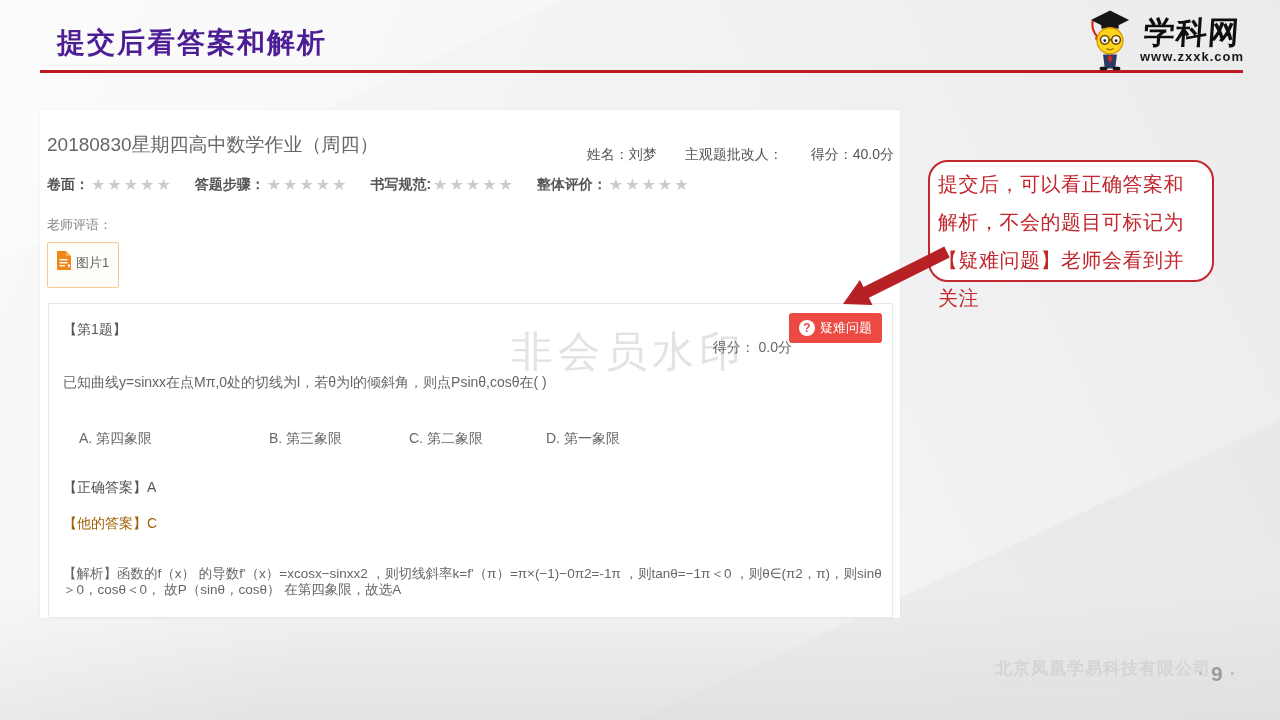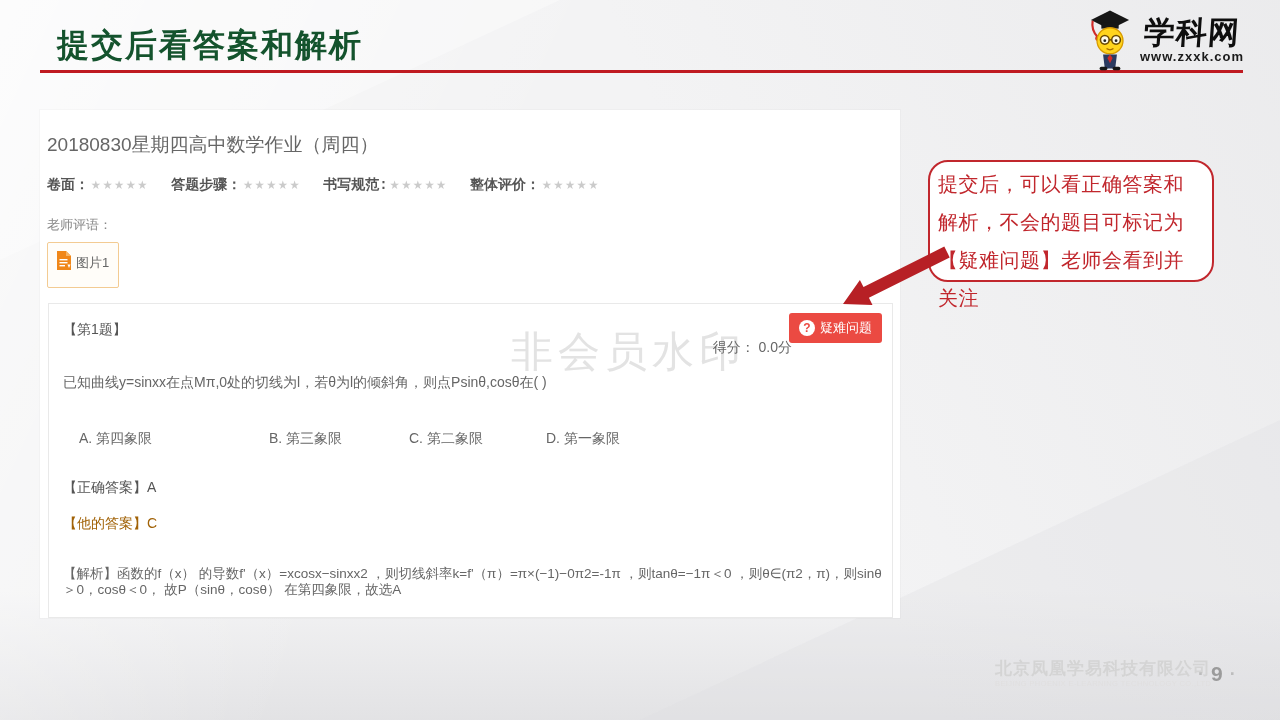--- a/index.html
+++ b/index.html
@@ -14,35 +14,35 @@
     background:
       linear-gradient(115deg, rgba(255,255,255,.6) 0%, rgba(255,255,255,0) 38%),
       linear-gradient(245deg, rgba(215,215,218,.28) 0%, rgba(255,255,255,0) 42%),
       linear-gradient(180deg, rgba(255,255,255,0) 82%, rgba(213,213,216,.55) 100%);
   }
   .bg-tri{position:absolute; pointer-events:none; background:rgba(255,255,255,.35);}
   .bg-tri.t1{left:0;top:0;width:560px;height:260px;clip-path:polygon(0 0,100% 0,0 100%);}
   .bg-tri.t2{right:0;bottom:0;width:640px;height:300px;clip-path:polygon(100% 0,100% 100%,0 100%);background:rgba(222,222,226,.30);}
 
   
-  .page-title{position:absolute; left:57px; top:24px; font-size:32px; font-weight:bold; color:#14532d; letter-spacing:2px;}
+  .page-title{position:absolute; left:57px; top:24px; font-size:28px; font-weight:bold; color:#4c1d95; letter-spacing:2px;}
   .title-rule{position:absolute; left:40px; top:70px; width:1203px; height:3px; background:#bf1a21;}
 
   .logo{position:absolute; top:6px; right:36px; display:flex; align-items:center;}
   .logo-text{display:flex; flex-direction:column; align-items:center; margin-left:4px;}
   .logo-name{font-size:31px; font-weight:900; color:#0e0e0e; letter-spacing:1px; transform:skewX(-4deg); line-height:32px;}
   .logo-url{font-size:13px; font-weight:bold; color:#1a1a1a; letter-spacing:1px; line-height:16px;}
 
   
   .card{position:absolute; left:40px; top:110px; width:860px; height:508px; background:#fff; box-shadow:0 0 0 1px rgba(0,0,0,.02);}
   .hw-title{position:absolute; left:7px; top:22px; font-size:19px; color:#666;}
   .info-row{position:absolute; right:6px; top:36px; font-size:14px; color:#555; display:flex;}
   .info-row span{margin-left:28px; white-space:nowrap;}
   .ratings{position:absolute; left:7px; top:66px; display:flex; align-items:center;}
-  .rating{display:flex; align-items:center; margin-right:22px;font-family:Liberation Mono, monospace;}
+  .rating{display:flex; align-items:center; margin-right:22px;}
   .rlabel{font-size:14px; font-weight:bold; color:#555; white-space:nowrap;}
   .rstars{font-size:16px; color:#cbcbcb; letter-spacing:2px; margin-left:2px; line-height:18px;}
   .teacher-label{position:absolute; left:7px; top:106px; font-size:13px; color:#888;}
   .attachment{position:absolute; left:7px; top:132px; display:flex; align-items:center; gap:4px;
     border:1px solid #f3cb92; background:#fffdf9; padding:7px 9px 12px 7px; border-radius:2px; cursor:pointer;}
   .attach-label{font-size:13px; color:#666;}
 
   
   .qbox{position:absolute; left:8px; top:193px; width:843px; height:313px; border:1px solid #e9e9e9; background:#fff;}
   .watermark{position:absolute; left:462px; top:20px; font-size:42px; color:#e3e3e3; letter-spacing:5px; white-space:nowrap; z-index:0;}
@@ -107,20 +107,25 @@
       </svg>
     </span>
     <span class="logo-text">
       <span class="logo-name">学科网</span>
       <span class="logo-url">www.zxxk.com</span>
     </span>
   </div>
 
   <div class="card">
     <div class="hw-title">20180830星期四高中数学作业（周四）</div>
+    <div class="info-row">
+      <span style="margin-left:0;">姓名：刘梦</span>
+      <span>主观题批改人：</span>
+      <span>得分：40.0分</span>
+    </div>
 
     <div class="ratings">
       <div class="rating">
         <span class="rlabel">卷面：</span>
         <span class="rstars">★★★★★</span>
       </div>
       <div class="rating">
         <span class="rlabel">答题步骤：</span>
         <span class="rstars">★★★★★</span>
       </div>

